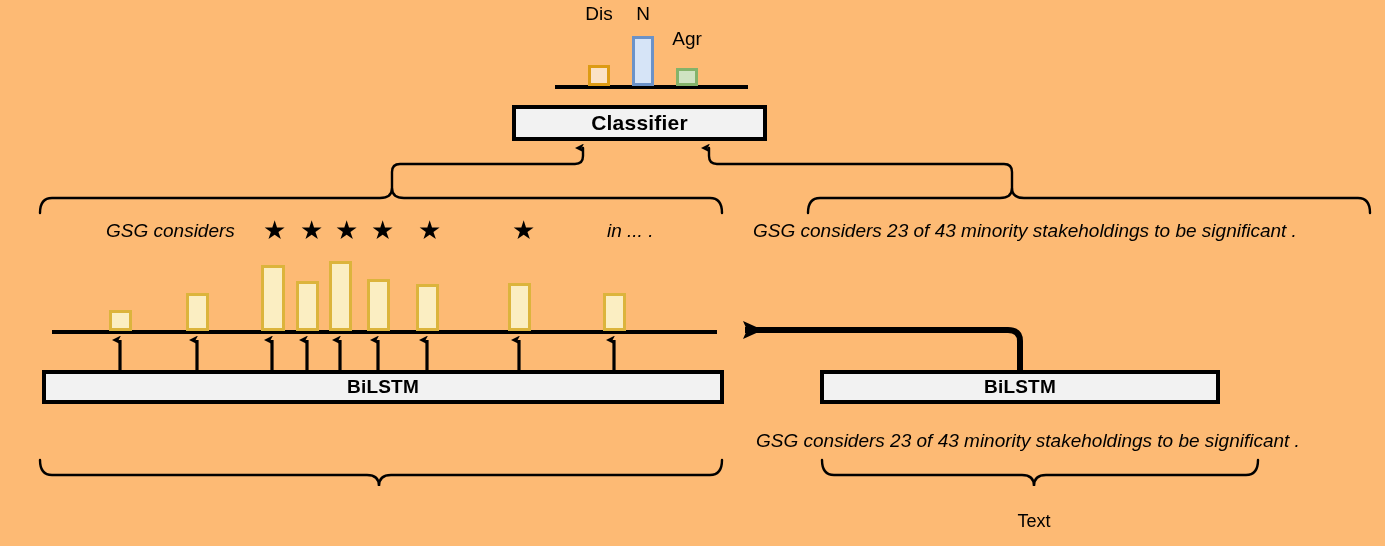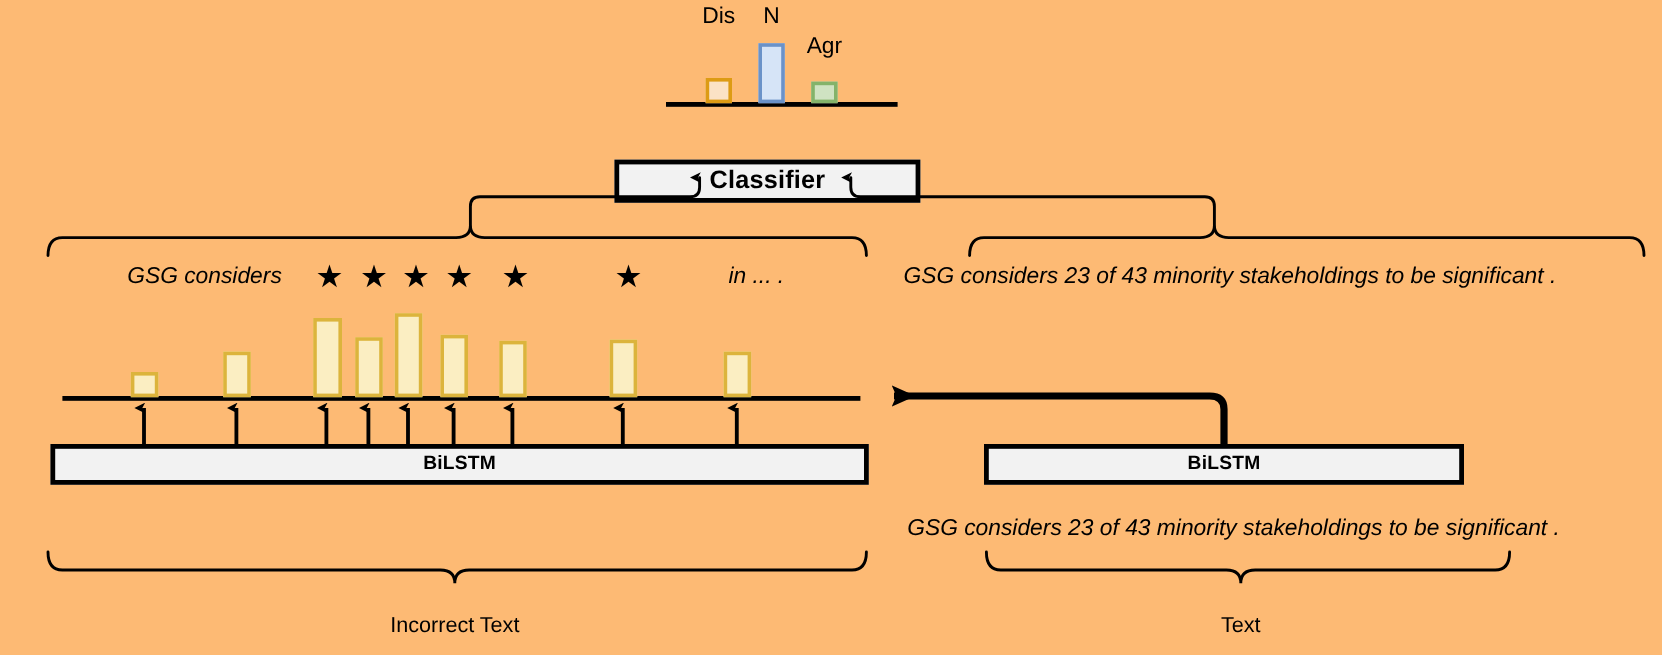--- a/index.html
+++ b/index.html
@@ -35,21 +35,21 @@
   .dist-bar { box-sizing: border-box; }
 
   
   .proc-box {
     box-sizing: border-box;
     background: #f2f2f2;
     border: 4px solid #000000;
     display: flex;
     align-items: center;
     justify-content: center;
-    font-size: 16px;
+    font-size: 19px;
     font-weight: bold;
     color: #000000;
     letter-spacing: 0.2px;
   }
   .classifier-box { font-size: 21px; }
 
   
   .att-axis { background: #000000; height: 4px; }
   .att-bar {
     box-sizing: border-box;
@@ -92,21 +92,21 @@
 
   <div class="abs dist-axis" style="left:555px; top:85px; width:193px;"></div>
 
   <div class="abs dist-bar" style="left:588px; top:65px; width:22px; height:21px;
               background:#fbe2c5; border:3px solid #dd9b14;"></div>
   <div class="abs dist-bar" style="left:632px; top:36px; width:22px; height:50px;
               background:#d6e4f7; border:3px solid #6b92c8;"></div>
   <div class="abs dist-bar" style="left:676px; top:68px; width:22px; height:18px;
               background:#cfe3c2; border:3px solid #84b36a;"></div>
 
-  <div class="abs proc-box classifier-box" style="left:512px; top:105px; width:255px; height:36px;margin-top:28px;">Classifier</div>
+  <div class="abs proc-box classifier-box" style="left:512px; top:105px; width:255px; height:36px;">Classifier</div>
 
   <svg class="abs" style="left:0px; top:0px; width:1385px; height:546px; pointer-events:none;">
     <defs>
       <marker id="arrowUp" markerWidth="9" markerHeight="9" refX="4.5" refY="8" orient="auto" markerUnits="userSpaceOnUse">
         <path d="M4.5,0 L9,9 L4.5,6.6 L0,9 Z" fill="#000"></path>
       </marker>
       <marker id="arrowLeftBig" markerWidth="20" markerHeight="18" refX="18" refY="9" orient="auto" markerUnits="userSpaceOnUse">
         <path d="M0,9 L20,0 L16,9 L20,18 Z" fill="#000"></path>
       </marker>
     </defs>
@@ -160,17 +160,16 @@
   <div class="abs att-bar" style="left:508px; top:283px; width:23px; height:48px;"></div>
   <div class="abs att-bar" style="left:603px; top:293px; width:23px; height:38px;"></div>
 
   <div class="abs proc-box" style="left:42px; top:370px; width:682px; height:34px;">BiLSTM</div>
 
   <div class="abs proc-box" style="left:820px; top:370px; width:400px; height:34px;">BiLSTM</div>
 
 
   <div class="abs sentence" style="left:756px; top:431px;">GSG considers 23 of 43 minority stakeholdings to be significant .</div>
 
-  <div class="abs caption" style="left:279px; top:512px; width:200px;">Incorrect Text</div>
 
   <div class="abs caption" style="left:974px; top:512px; width:120px;">Text</div>
 
 </div>
 
 </body></html>

